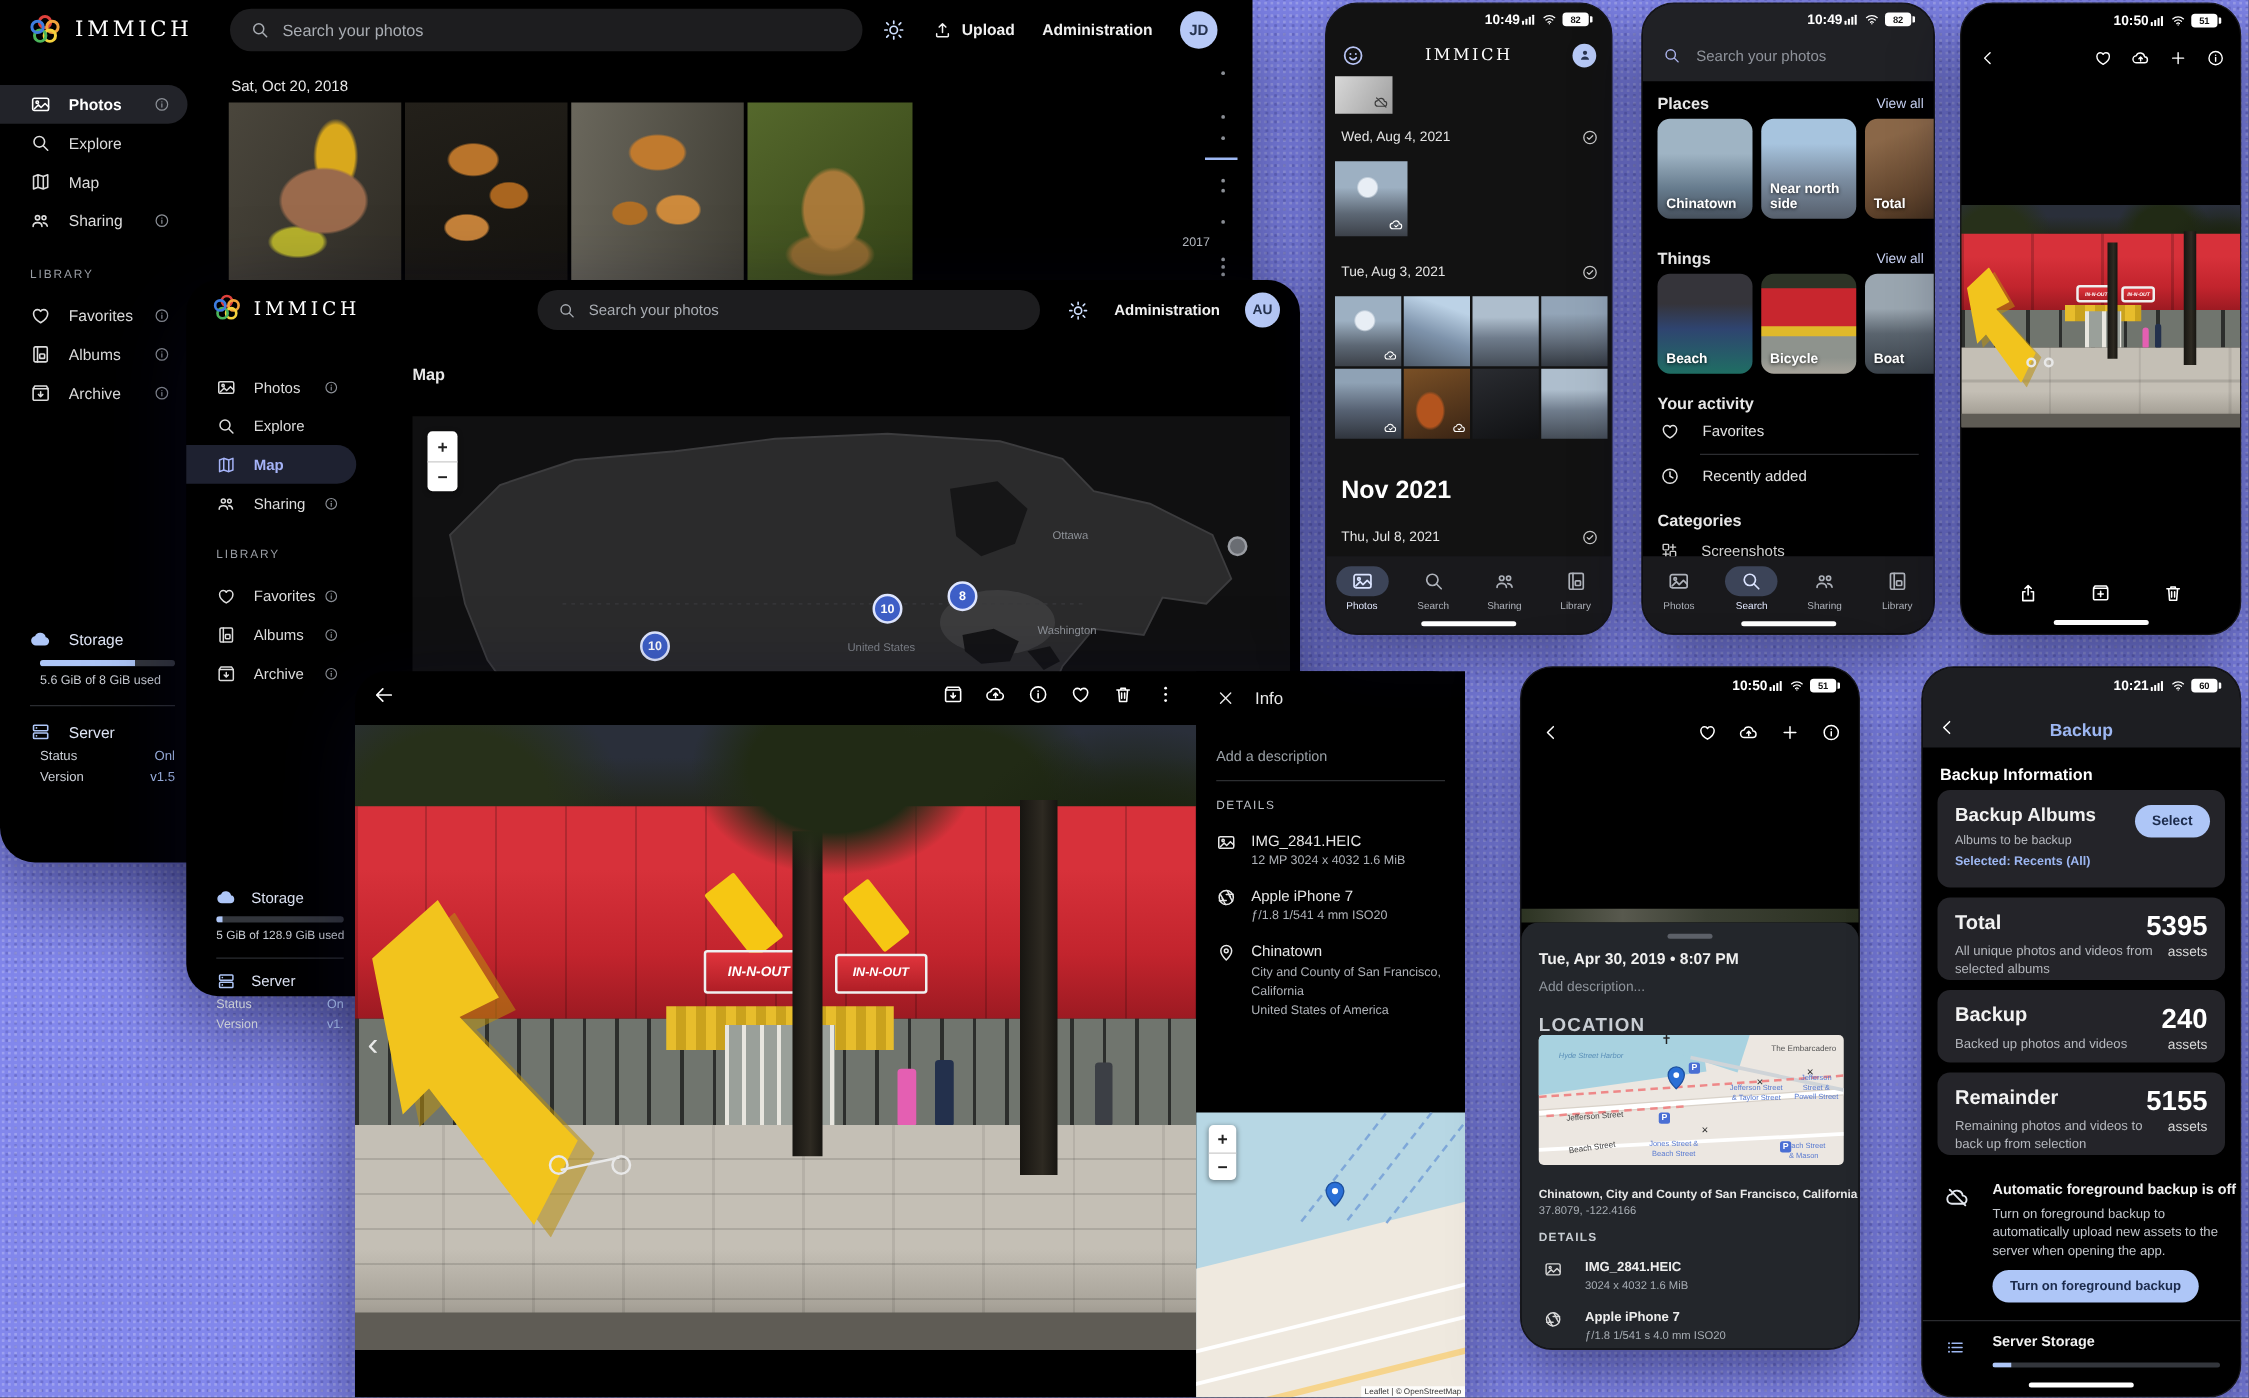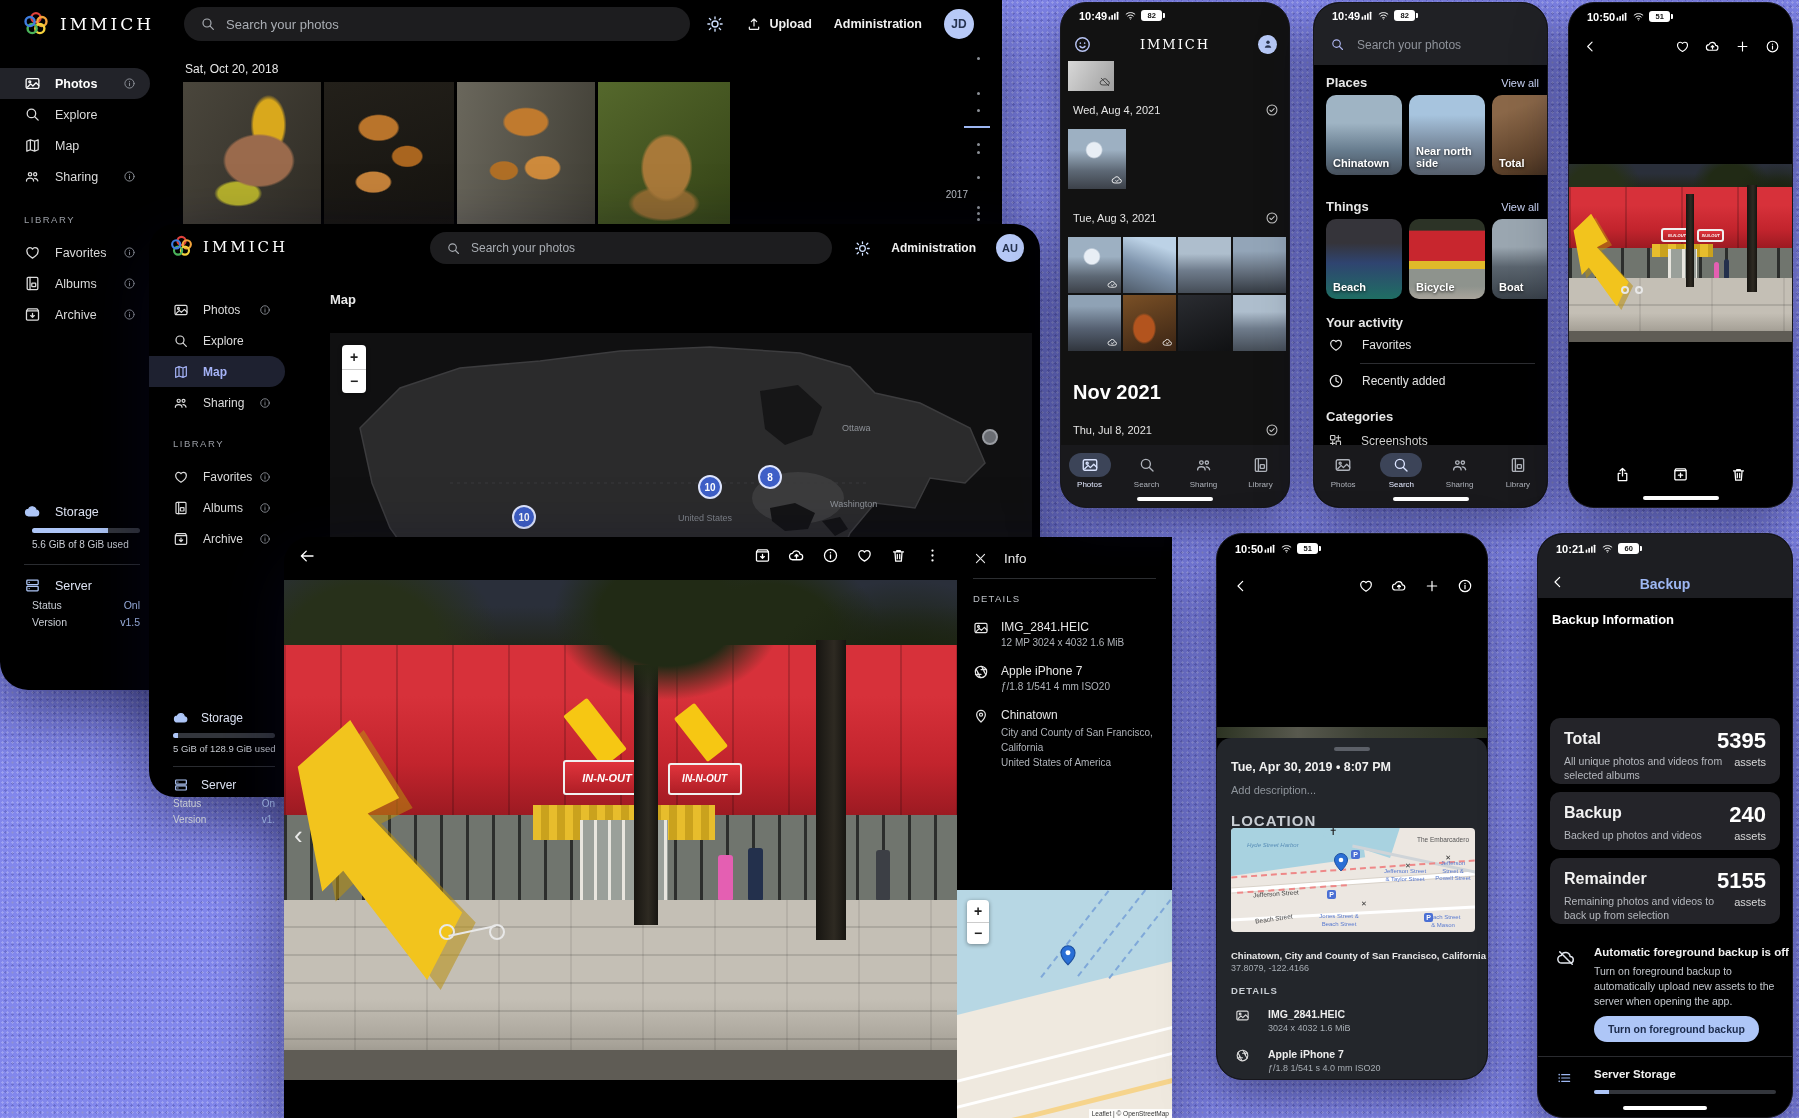--- a/index.html
+++ b/index.html
@@ -72,21 +72,21 @@
   .inout .zigsh{position:absolute;left:3%;top:30%;width:26%;height:52%;background:#b98f0e;opacity:.55;
       clip-path:polygon(4% 18%, 34% 0, 62% 30%, 44% 36%, 98% 74%, 78% 100%, 30% 58%, 18% 66%);}
   .inout .trunk{position:absolute;width:3.5%;background:linear-gradient(90deg,#171511,#2e2a22 60%,#171511);}
   .inout .sign{position:absolute;background:linear-gradient(180deg,#e0343c,#b01e26);border:2px solid #f0f0f0;border-radius:3px;
       color:#fff;font-weight:bold;font-style:italic;display:flex;align-items:center;justify-content:center;white-space:nowrap;}
   .inout .yarrow{position:absolute;background:#f6c713;transform:rotate(-38deg);border-radius:2px;}
   .inout .person{position:absolute;border-radius:3px 3px 1px 1px;}
   .inout .bike{position:absolute;}
   .inout .bike i{position:absolute;width:16px;height:16px;border:2px solid #e8e8e8;border-radius:50%;display:block;}
   
-  .statusbar { position:absolute; left:0; right:0; display:flex; justify-content:flex-start; align-items:center;
+  .statusbar { position:absolute; left:0; right:0; display:flex; justify-content:flex-end; align-items:center;
                padding:0 18px; color:#fff; font-size:11px; font-weight:bold; }
   .sticons { display:flex; align-items:center; gap:4px; color:#fff; }
   .batt { width:21px; height:11px; border-radius:3px; background:#fff; color:#111; font-size:7.5px; font-weight:bold;
           display:flex; align-items:center; justify-content:center; position:relative; }
   .batt::after { content:""; position:absolute; right:-3px; top:3px; width:2px; height:5px; background:#fff; border-radius:0 1px 1px 0; }
   .navbar { position:absolute; left:0; right:0; bottom:0; height:62px; background:#19191c; display:flex; justify-content:space-around;
             align-items:flex-start; padding-top:8px; }
   .nav-it { display:flex; flex-direction:column; align-items:center; gap:3px; color:#aeb2ba; font-size:8px; width:52px; }
   .nav-it .pill { width:42px; height:24px; border-radius:13px; display:flex; align-items:center; justify-content:center; }
   .nav-it.on .pill { background:#3c4458; color:#dbe4ff; }
@@ -638,20 +638,21 @@
       <span class="abs" style="left:10px;top:48%;color:rgba(255,255,255,.85);font-size:26px;">‹</span>
     </div>
 
     <div class="abs" style="left:673px;top:0;width:215px;height:581px;background:#000;">
       <div style="display:flex;align-items:center;gap:16px;padding:14px 0 0 16px;">
         <svg class="i txt" width="15" height="15">
             <use href="#ic-x"></use>
           </svg>
         <span class="txt" style="font-size:13.5px;">Info</span>
       </div>
+      <div class="dim" style="padding:34px 16px 0;font-size:11.5px;">Add a description</div>
       <div style="height:1px;background:#2c2e31;margin:12px 16px 0;"></div>
       <div style="padding:14px 16px 0;font-size:9.5px;letter-spacing:1.2px;color:#bcc0c6;">DETAILS</div>
 
       <div style="display:flex;gap:12px;padding:16px 14px 0 16px;color:#e6e6e6;">
         <svg class="i" width="16" height="16" style="flex:none">
             <use href="#ic-image"></use>
           </svg>
         <div>
             <div style="font-size:12px;">IMG_2841.HEIC</div>
              <div style="font-size:10px;color:#aeb2b8;margin-top:3px;">12 MP  3024 x 4032  1.6 MiB</div>
@@ -1091,20 +1092,26 @@
       </span>
     </div>
     <span class="abs" style="left:12px;top:40px;color:#fff;">
       <svg class="i" width="16" height="16">
           <use href="#ic-chevron-left"></use>
         </svg>
       </span>
     <div class="abs" style="left:0;right:0;top:42px;text-align:center;color:#9db7f2;font-size:14px;font-weight:bold;">Backup</div>
     <div class="abs" style="left:14px;top:78px;color:#fff;font-size:13px;font-weight:bold;">Backup Information</div>
 
+    <div class="statcard" style="top:98px;height:78px;">
+      <h3 style="font-size:15px;">Backup Albums</h3>
+      <button class="pillbtn" style="position:absolute;right:12px;top:12px;height:26px;padding:0 14px;font-size:11px;">Select</button>
+      <div style="color:#b4b7bd;font-size:10px;margin-top:6px;">Albums to be backup</div>
+      <div style="color:#9db7f2;font-size:10px;font-weight:bold;margin-top:6px;">Selected: Recents (All)</div>
+    </div>
 
     <div class="statcard" style="top:184px;height:66px;">
       <h3>Total</h3>
       <span class="big">5395</span>
       <span class="unit">assets</span>
       <div class="sub">All unique photos and videos from selected albums</div>
     </div>
     <div class="statcard" style="top:258px;height:58px;">
       <h3>Backup</h3>
       <span class="big">240</span>

